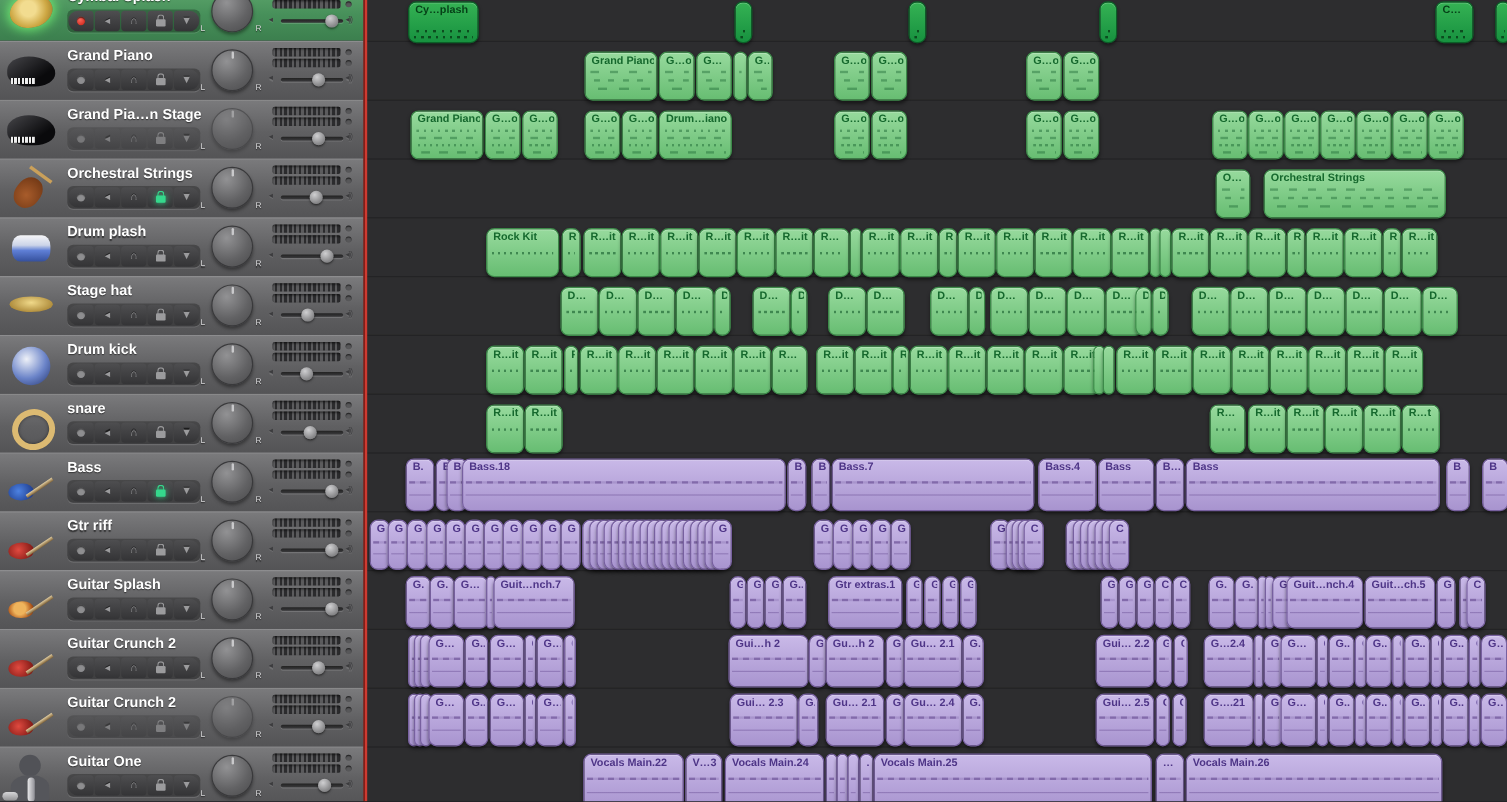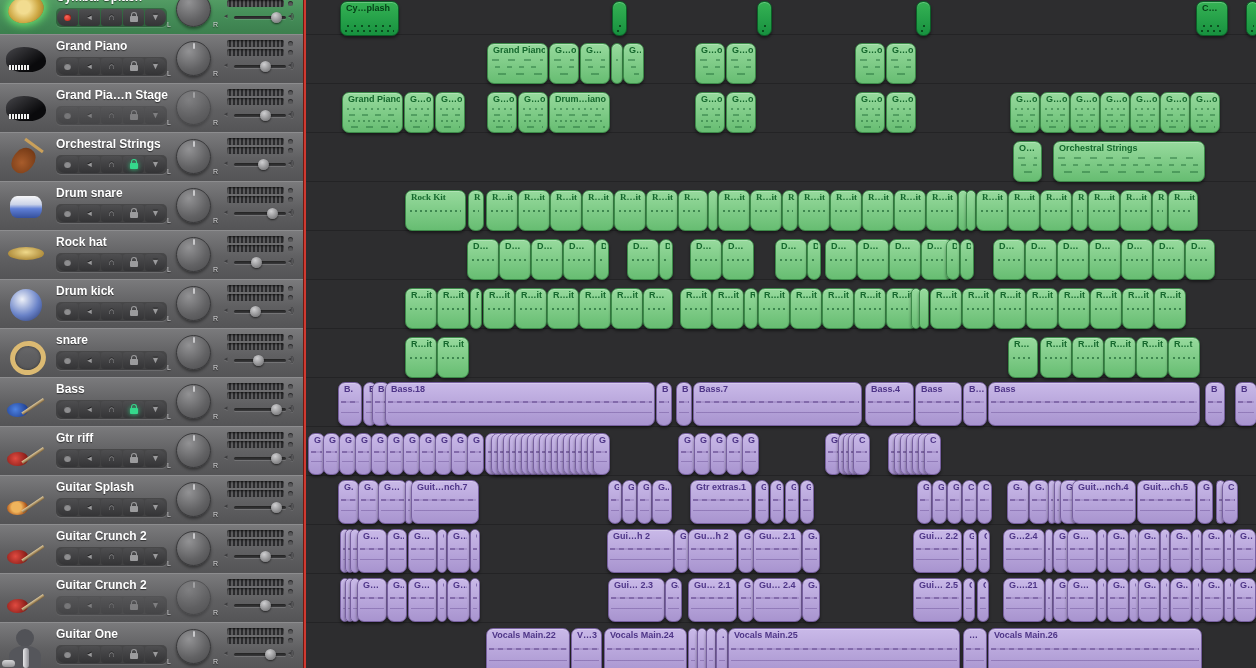--- a/index.html
+++ b/index.html
@@ -271,21 +271,21 @@
       <div class="trow" style="top: 132px;">
         <div class="region green" style="left: 708px; width: 27px; top: 8px; height: 39px;">
           <div class="rlbl">O…</div>
           <div class="pat pat-notes"></div>
         </div>
         <div class="region green" style="left: 748px; width: 150px; top: 8px; height: 39px;">
           <div class="rlbl">Orchestral Strings</div>
           <div class="pat pat-notes"></div>
         </div>
       </div>
-      <div class="trow" style="top: 181px; font-family: Liberation Serif, serif;">
+      <div class="trow" style="top: 181px;">
         <div class="region green" style="left: 100px; width: 59px; top: 8px; height: 39px;">
           <div class="rlbl">Rock Kit</div>
           <div class="pat pat-dots"></div>
         </div>
         <div class="region green" style="left: 163px; width: 14px; top: 8px; height: 39px;">
           <div class="rlbl">R</div>
           <div class="pat pat-dots"></div>
         </div>
         <div class="region green" style="left: 181px; width: 30px; top: 8px; height: 39px;">
           <div class="rlbl">R…it</div>
@@ -1416,21 +1416,21 @@
         <div class="sbar">
           <div class="sthumb" style="left: calc(58% - 6px);"></div>
         </div>
         <div class="spk s2">◂))</div>
       </div>
       <div class="hrow" style="top: 181px;">
         <div class="icon ic-snare">
           <div class="body"></div>
           <div class="neck"></div>
         </div>
-        <div class="tname">Drum snare</div>
+        <div class="tname">Drum plash</div>
         <div class="btns">
           <div class="btn">
             <div class="rdot"></div>
           </div>
           <div class="btn">◂</div>
           <div class="btn">∩</div>
           <div class="btn">
             <div class="lockic"></div>
           </div>
           <div class="btn">▼</div>
@@ -1446,21 +1446,21 @@
         <div class="sbar">
           <div class="sthumb" style="left: calc(75% - 6px);"></div>
         </div>
         <div class="spk s2">◂))</div>
       </div>
       <div class="hrow" style="top: 230px;">
         <div class="icon ic-hat">
           <div class="body"></div>
           <div class="neck"></div>
         </div>
-        <div class="tname">Rock hat</div>
+        <div class="tname">Stage hat</div>
         <div class="btns">
           <div class="btn">
             <div class="rdot"></div>
           </div>
           <div class="btn">◂</div>
           <div class="btn">∩</div>
           <div class="btn">
             <div class="lockic"></div>
           </div>
           <div class="btn">▼</div>

